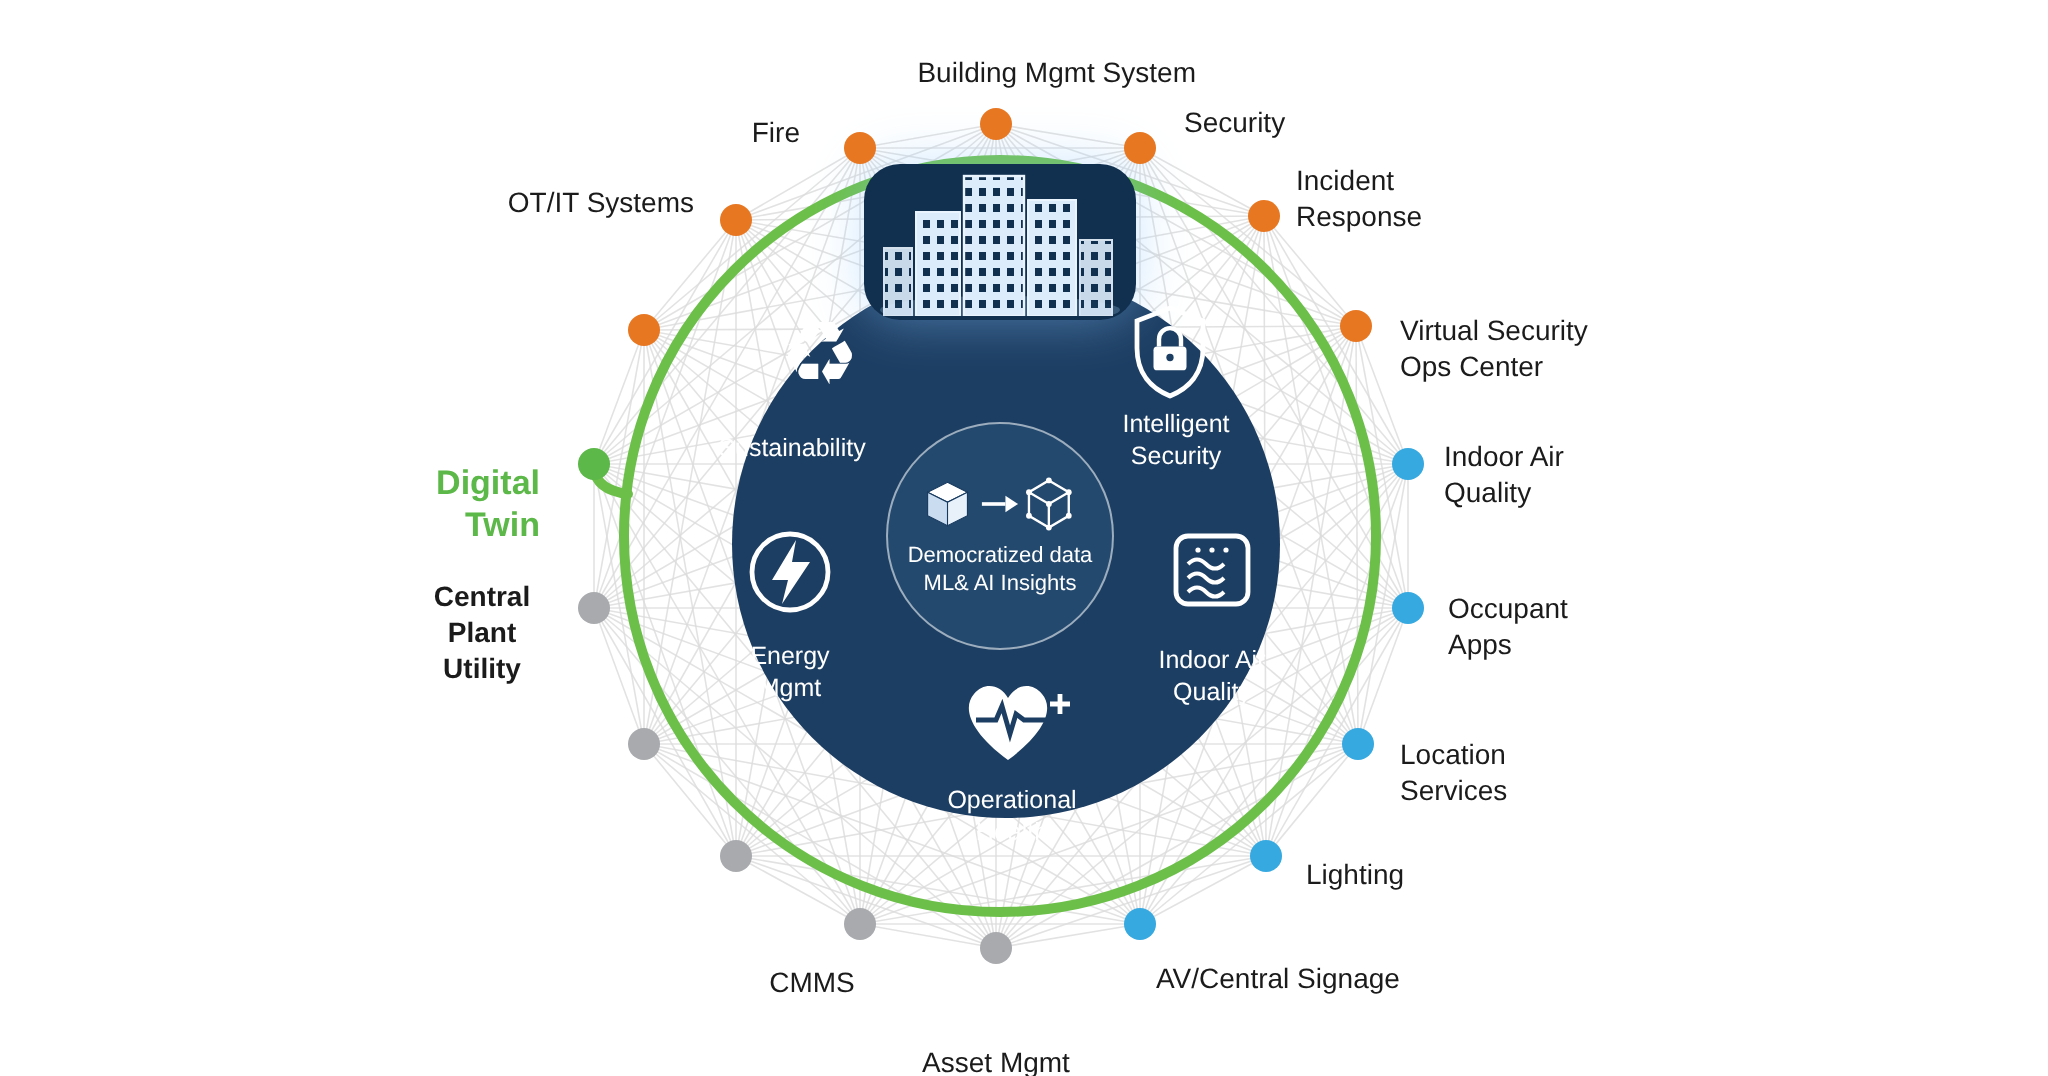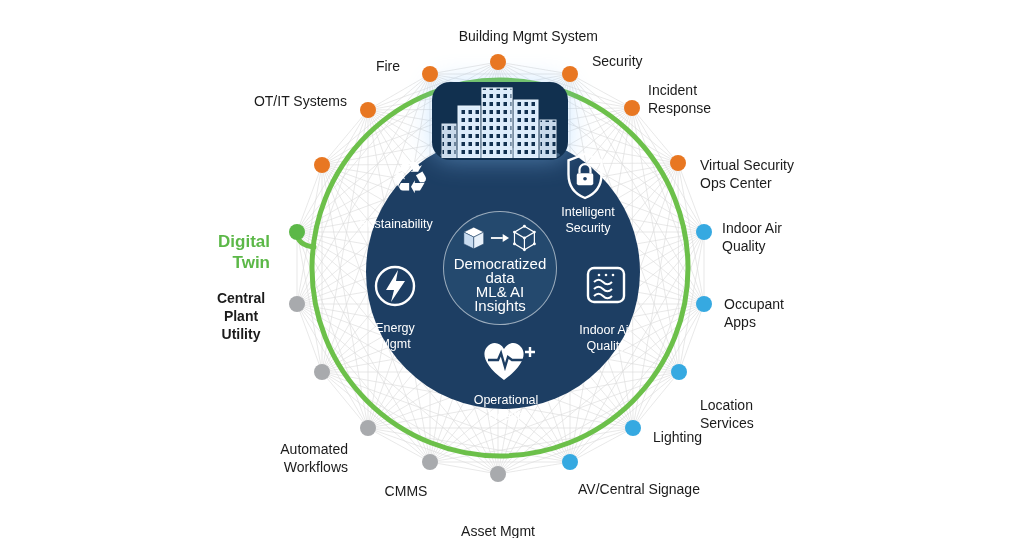--- a/index.html
+++ b/index.html
@@ -12,21 +12,21 @@
   .ring{fill:none;stroke:var(--ring_green,#6CC04A);stroke-width:5;stroke-linecap:round;}
   .core{position:absolute;left:366px;top:135px;width:274px;height:274px;border-radius:50%;
         background:var(--circle_navy,#1D3E63);z-index:3;}
   .badge{position:absolute;left:432px;top:82px;width:136px;height:78px;border-radius:18px;
          background:var(--badge_navy,#11304F);z-index:4;
          box-shadow:0 0 26px rgba(140,200,255,.45);}
   .badge svg{position:absolute;left:0;bottom:2px;}
   .hub{position:absolute;left:443px;top:211px;width:114px;height:114px;border-radius:50%;
        background:var(--hub_navy,#24496E);border:1.5px solid rgba(255,255,255,.55);z-index:5;
        display:flex;flex-direction:column;align-items:center;justify-content:center;box-sizing:border-box;}
-  .hub-text{color:#fff;font-size:15px;line-height:14px;text-align:center;width:104px;}
+  .hub-text{color:#fff;font-size:11px;line-height:14px;text-align:center;width:104px;}
   .hub-icon{margin-bottom:5px;}
   .inner-icon{position:absolute;z-index:5;}
   .glyph-icon{color:#fff;font-family:"DejaVu Sans",sans-serif;font-size:44px;line-height:52px;
               width:52px;text-align:center;}
   .inner-label{position:absolute;z-index:5;color:#fff;font-size:12.5px;line-height:16px;text-align:center;}
   .dot{position:absolute;width:16px;height:16px;border-radius:50%;z-index:6;}
   .olabel{position:absolute;z-index:6;color:var(--label_dark,#1b1b1b);font-size:14px;line-height:18px;}
   .dt{font-size:17px;line-height:21px;font-weight:bold;}
 </style>
 </head>
@@ -286,24 +286,23 @@
   <div class="dot" style="left: 314px; top: 157px; background: rgb(232, 119, 34);"></div>
   <div class="dot" style="left: 360px; top: 102px; background: rgb(232, 119, 34);"></div>
   <div class="dot" style="left: 422px; top: 66px; background: rgb(232, 119, 34);"></div>
 
   <div class="olabel" style="left:398px;top:27px;width:200px;text-align:right;">Building Mgmt System</div>
   <div class="olabel" style="left:592px;top:52px;width:100px;">Security</div>
   <div class="olabel" style="left:648px;top:81px;width:85px;">Incident Response</div>
   <div class="olabel" style="left:700px;top:156px;width:115px;">Virtual Security Ops Center</div>
   <div class="olabel" style="left:722px;top:219px;width:80px;">Indoor Air Quality</div>
   <div class="olabel" style="left:724px;top:295px;width:80px;">Occupant Apps</div>
-  <div class="olabel" style="left:700px;top:368px;width:75px;margin-top:28px;">Location Services</div>
+  <div class="olabel" style="left:700px;top:368px;width:75px;">Location Services</div>
   <div class="olabel" style="left:653px;top:428px;width:80px;">Lighting</div>
   <div class="olabel" style="left:578px;top:480px;width:150px;">AV/Central Signage</div>
   <div class="olabel" style="left:418px;top:498px;width:160px;text-align:center;margin-top:24px;">Asset Mgmt</div>
   <div class="olabel" style="left:370px;top:482px;width:72px;text-align:center;">CMMS</div>
-  <div class="olabel" style="left:250px;top:440px;width:98px;text-align:right;">Automated Workflows</div>
   <div class="olabel" style="left:210px;top:289px;width:62px;text-align:center;font-weight:bold;">Central Plant Utility</div>
   <div class="olabel dt" style="left: 195px; top: 206px; width: 75px; text-align: right; color: rgb(92, 184, 72); margin-top: 25px;">Digital Twin</div>
   <div class="olabel" style="left:235px;top:92px;width:112px;text-align:right;">OT/IT Systems</div>
   <div class="olabel" style="left:330px;top:57px;width:70px;text-align:right;">Fire</div>
 
 </div>
 
 </body></html>

